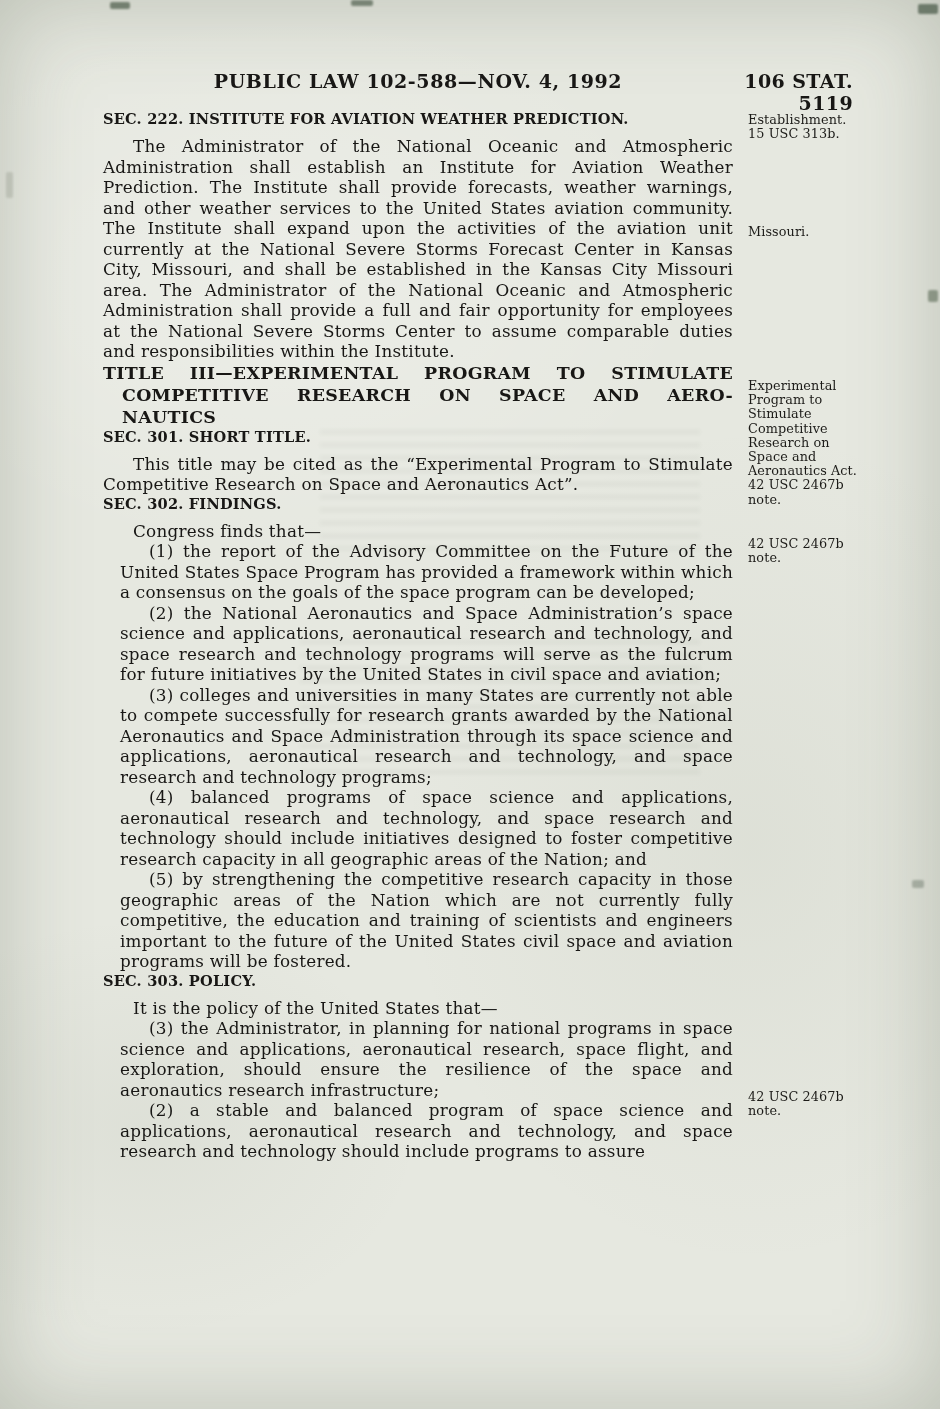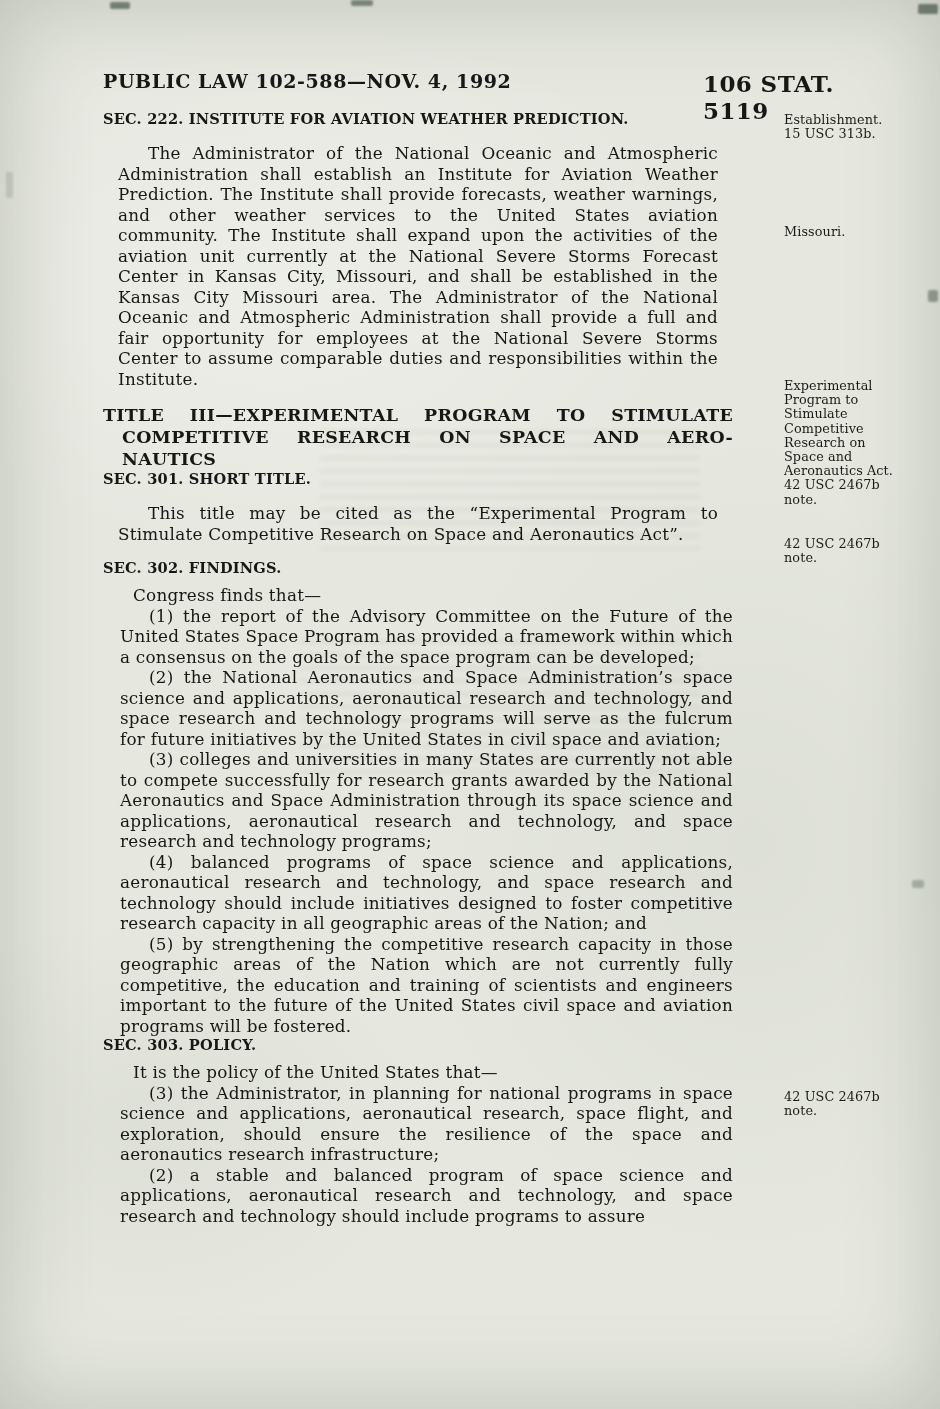--- a/index.html
+++ b/index.html
@@ -17,56 +17,57 @@
       radial-gradient(ellipse 500px 600px at 80% 60%, rgba(120,130,105,0.08), rgba(120,130,105,0) 70%),
       radial-gradient(ellipse 400px 300px at 15% 80%, rgba(110,120,100,0.07), rgba(110,120,100,0) 70%),
       #e6e8e0;
     box-shadow: inset 0 0 90px rgba(80,90,70,0.28);
     color: #181715;
   }
 
   
   .law-title {
     position: absolute; top: 70px; left: 103px; width: 630px;
+    text-align: center;
     font-size: 19px; font-weight: 700; letter-spacing: 0.6px;
   }
   .stat-ref {
     position: absolute; top: 70px; left: 703px; width: 150px;
-    text-align: left;
-    font-size: 23px; font-weight: 700; letter-spacing: 0.4px;
+    text-align: right;
+    font-size: 19px; font-weight: 700; letter-spacing: 0.4px;
   }
 
   
   .main {
     position: absolute; top: 110px; left: 103px; width: 630px;
     font-size: 16.8px; line-height: 20.5px; letter-spacing: 0.25px;
   }
   .sec-heading {
     font-size: 14.6px; font-weight: 700; letter-spacing: 0.2px;
     line-height: 18px;
     margin: 0 0 8px 0;
   }
   .sec-heading.spaced { }
   .para {
-    margin: 15px; text-indent: 30px; text-align: justify;
+    margin: 0; text-indent: 30px; text-align: justify;
   }
   .intro { margin: 2px 0 0 0; text-indent: 30px; text-align: justify; }
   .item {
     margin: 0 0 0 17px; text-indent: 29px; text-align: justify;
   }
   .title-heading { }
   .title-line {
     font-weight: 700; font-size: 17.4px; line-height: 22px; letter-spacing: 0.3px;
   }
   .title-line.just { text-align: justify; text-align-last: justify; }
   .title-line.indent { margin-left: 19px; }
 
   
   .margin-note {
-    position: absolute; left: 784px; width: 125px;
+    position: absolute; left: 748px; width: 125px;
     font-size: 12.8px; line-height: 14.2px; letter-spacing: 0.1px;
     white-space: pre-line; color: #1c1b18;
   }
   .mn-establishment { top: 113px; }
   .mn-missouri { top: 225px; }
   .mn-experimental { top: 379px; }
   .mn-findings { top: 537px; }
   .mn-policy { top: 1090px; }
 
   

